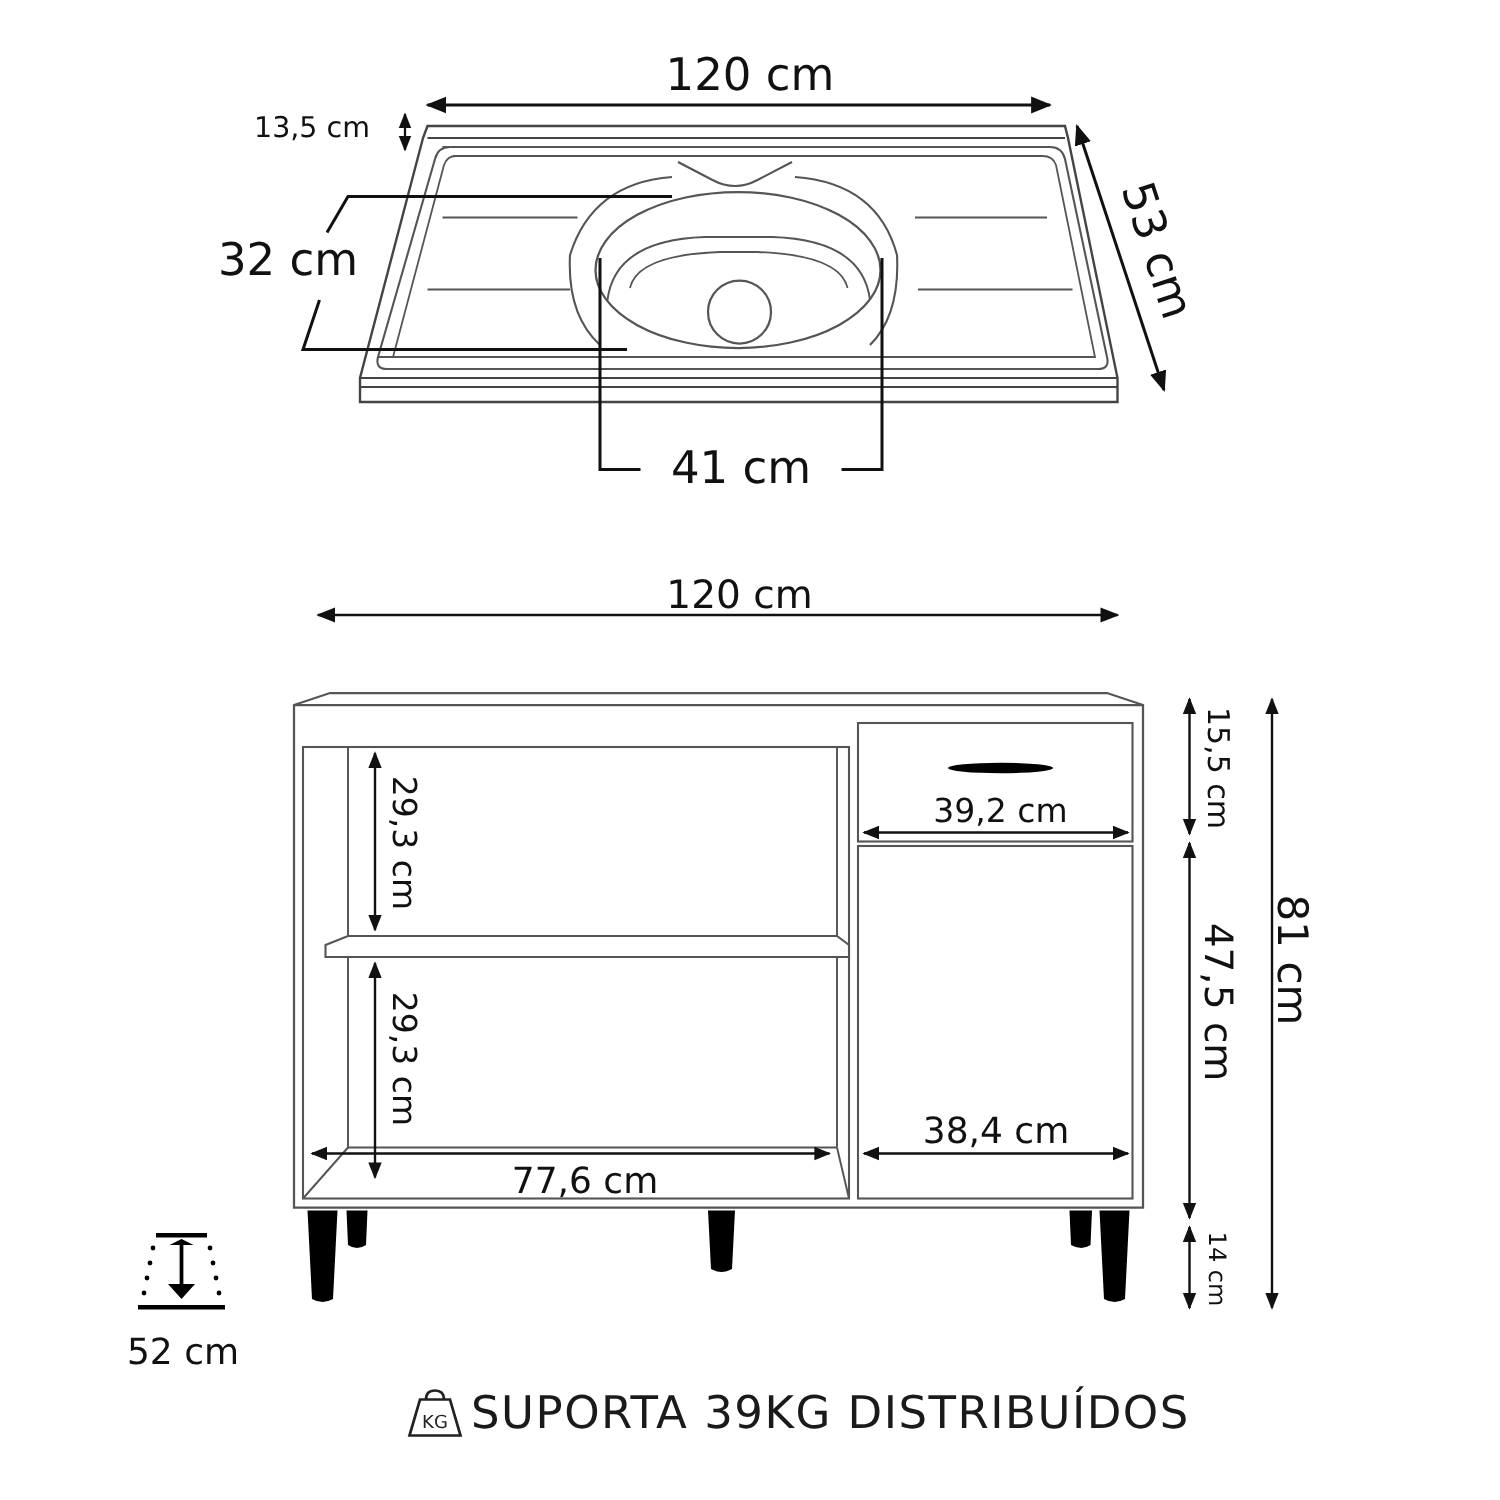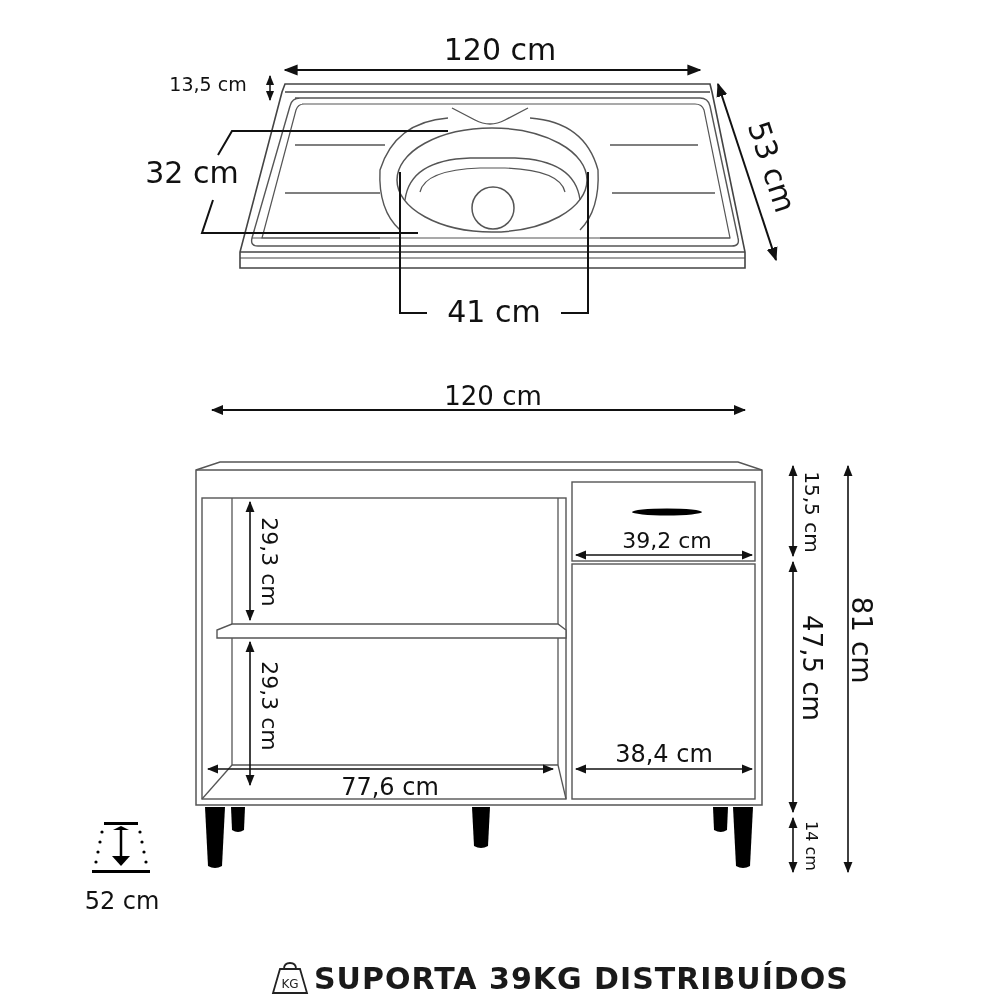--- a/index.html
+++ b/index.html
@@ -1,21 +1,21 @@
 <!DOCTYPE html>
 <html><head>
   <meta charset="utf-8">
   <style>
     html, body { margin: 0; padding: 0; background: #ffffff; }
     body { width: 1000px; height: 1000px; position: relative; overflow: hidden;
            font-family: "DejaVu Sans", sans-serif; color: #111; }
     svg { position: absolute; left: 0; top: 0; }
     .lbl { font-family: "DejaVu Sans", sans-serif; fill: #111; }
-    .footer { position: absolute; left: 270px; top: 958px; height: 40px; display: flex; align-items: center; gap: 4px; }
-    .footer-text { font-family: "DejaVu Sans", sans-serif; font-size: 30px; letter-spacing: 1px; color: #1a1a1a; font-weight: 700; }
+    .footer { position: absolute; left: 270px; top: 922px; height: 40px; display: flex; align-items: center; gap: 4px; }
+    .footer-text { font-family: "DejaVu Sans", sans-serif; font-size: 30px; letter-spacing: 1px; color: #1a1a1a; font-weight: 400; }
   </style>
 </head>
 <body>
 
 <svg width="1000" height="1000" viewBox="0 0 1000 1000">
   <defs>
     <marker id="arr" viewBox="0 0 10 10" refX="9" refY="5" markerWidth="7" markerHeight="7" orient="auto-start-reverse">
       <path d="M0,1 L10,5 L0,9 z" fill="#111"></path>
     </marker>
   </defs>

